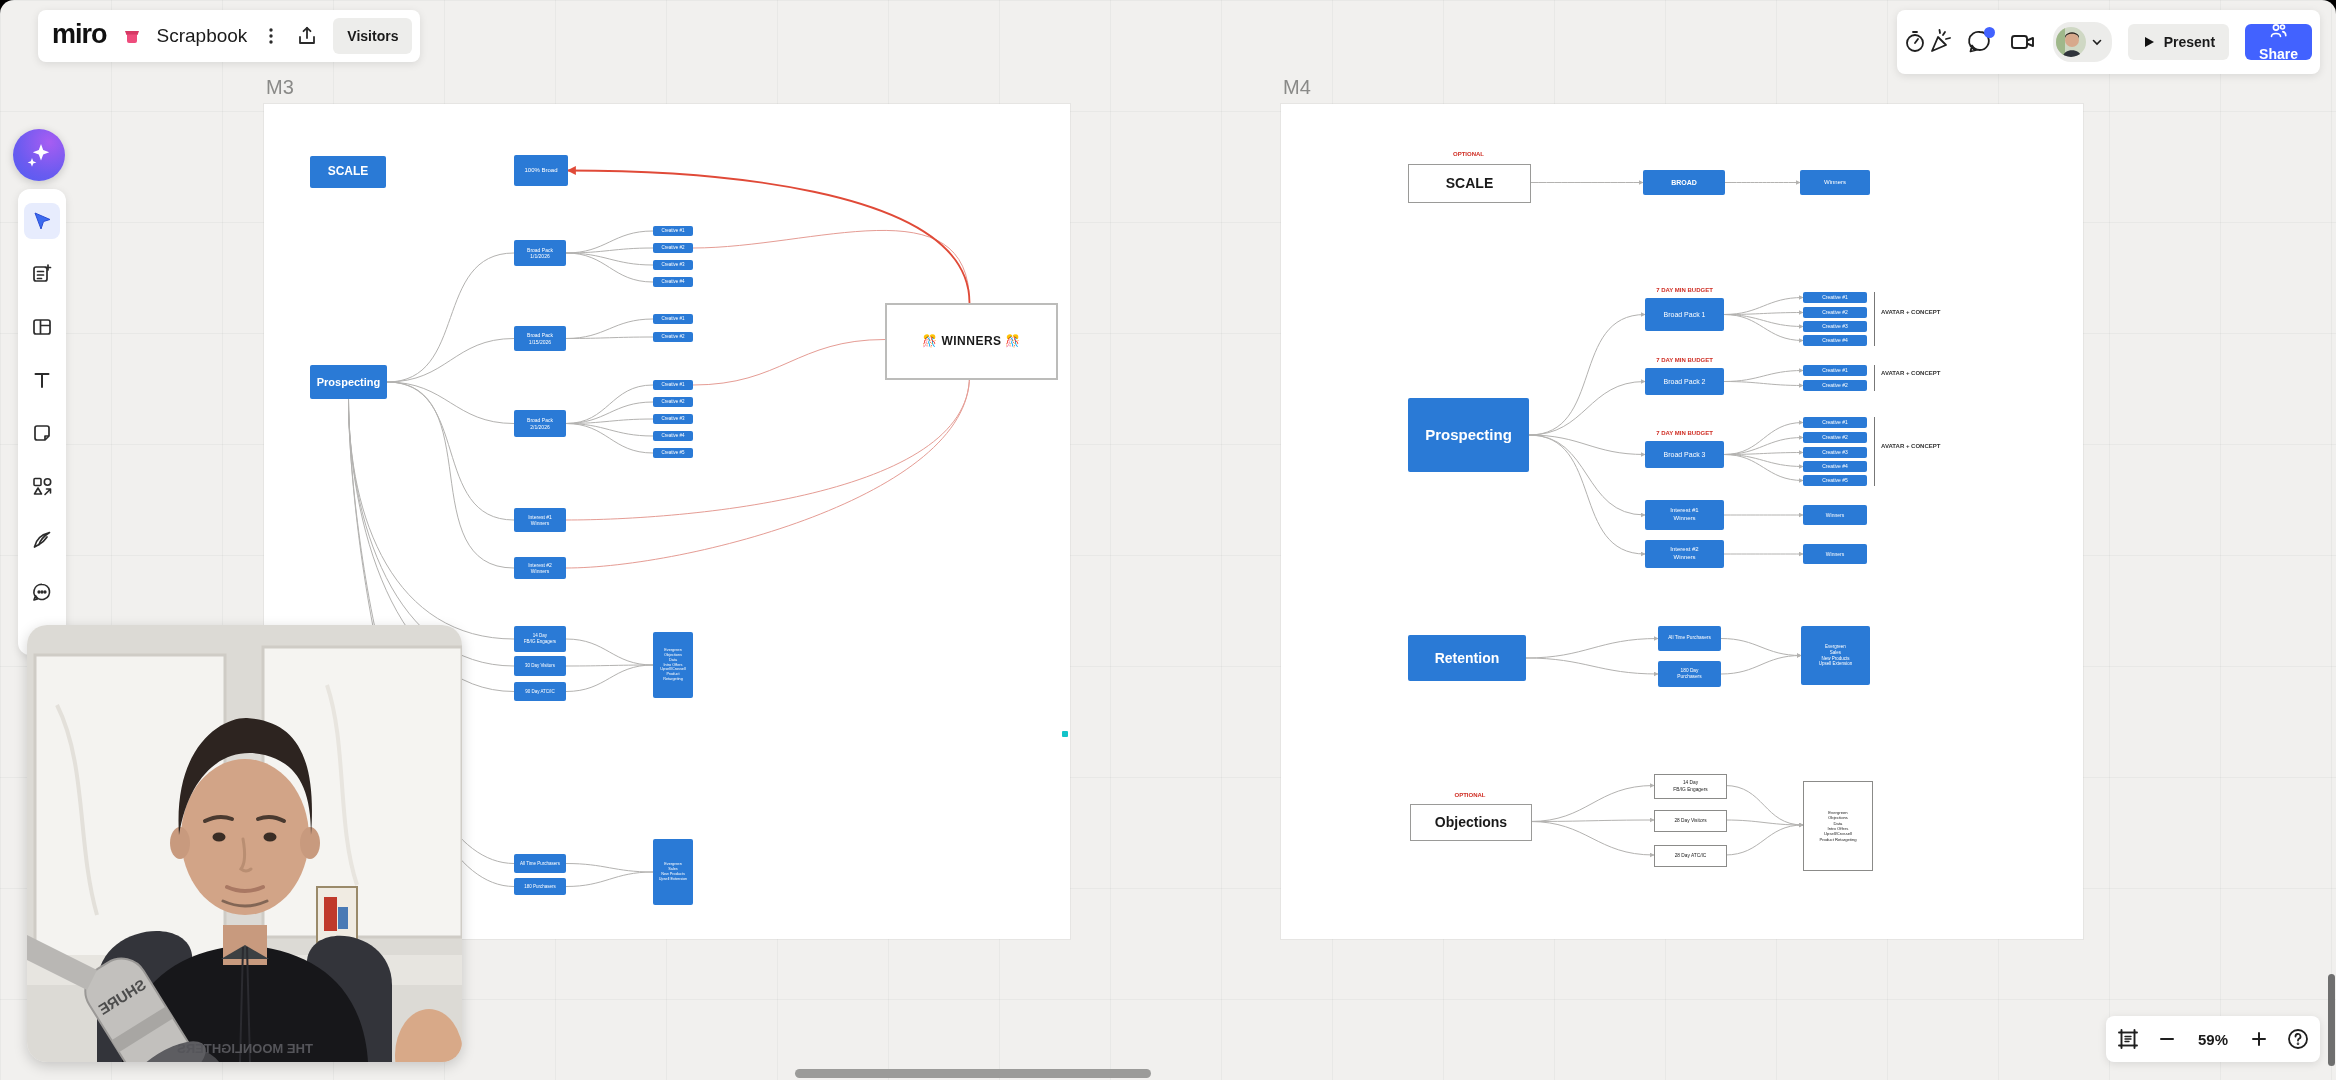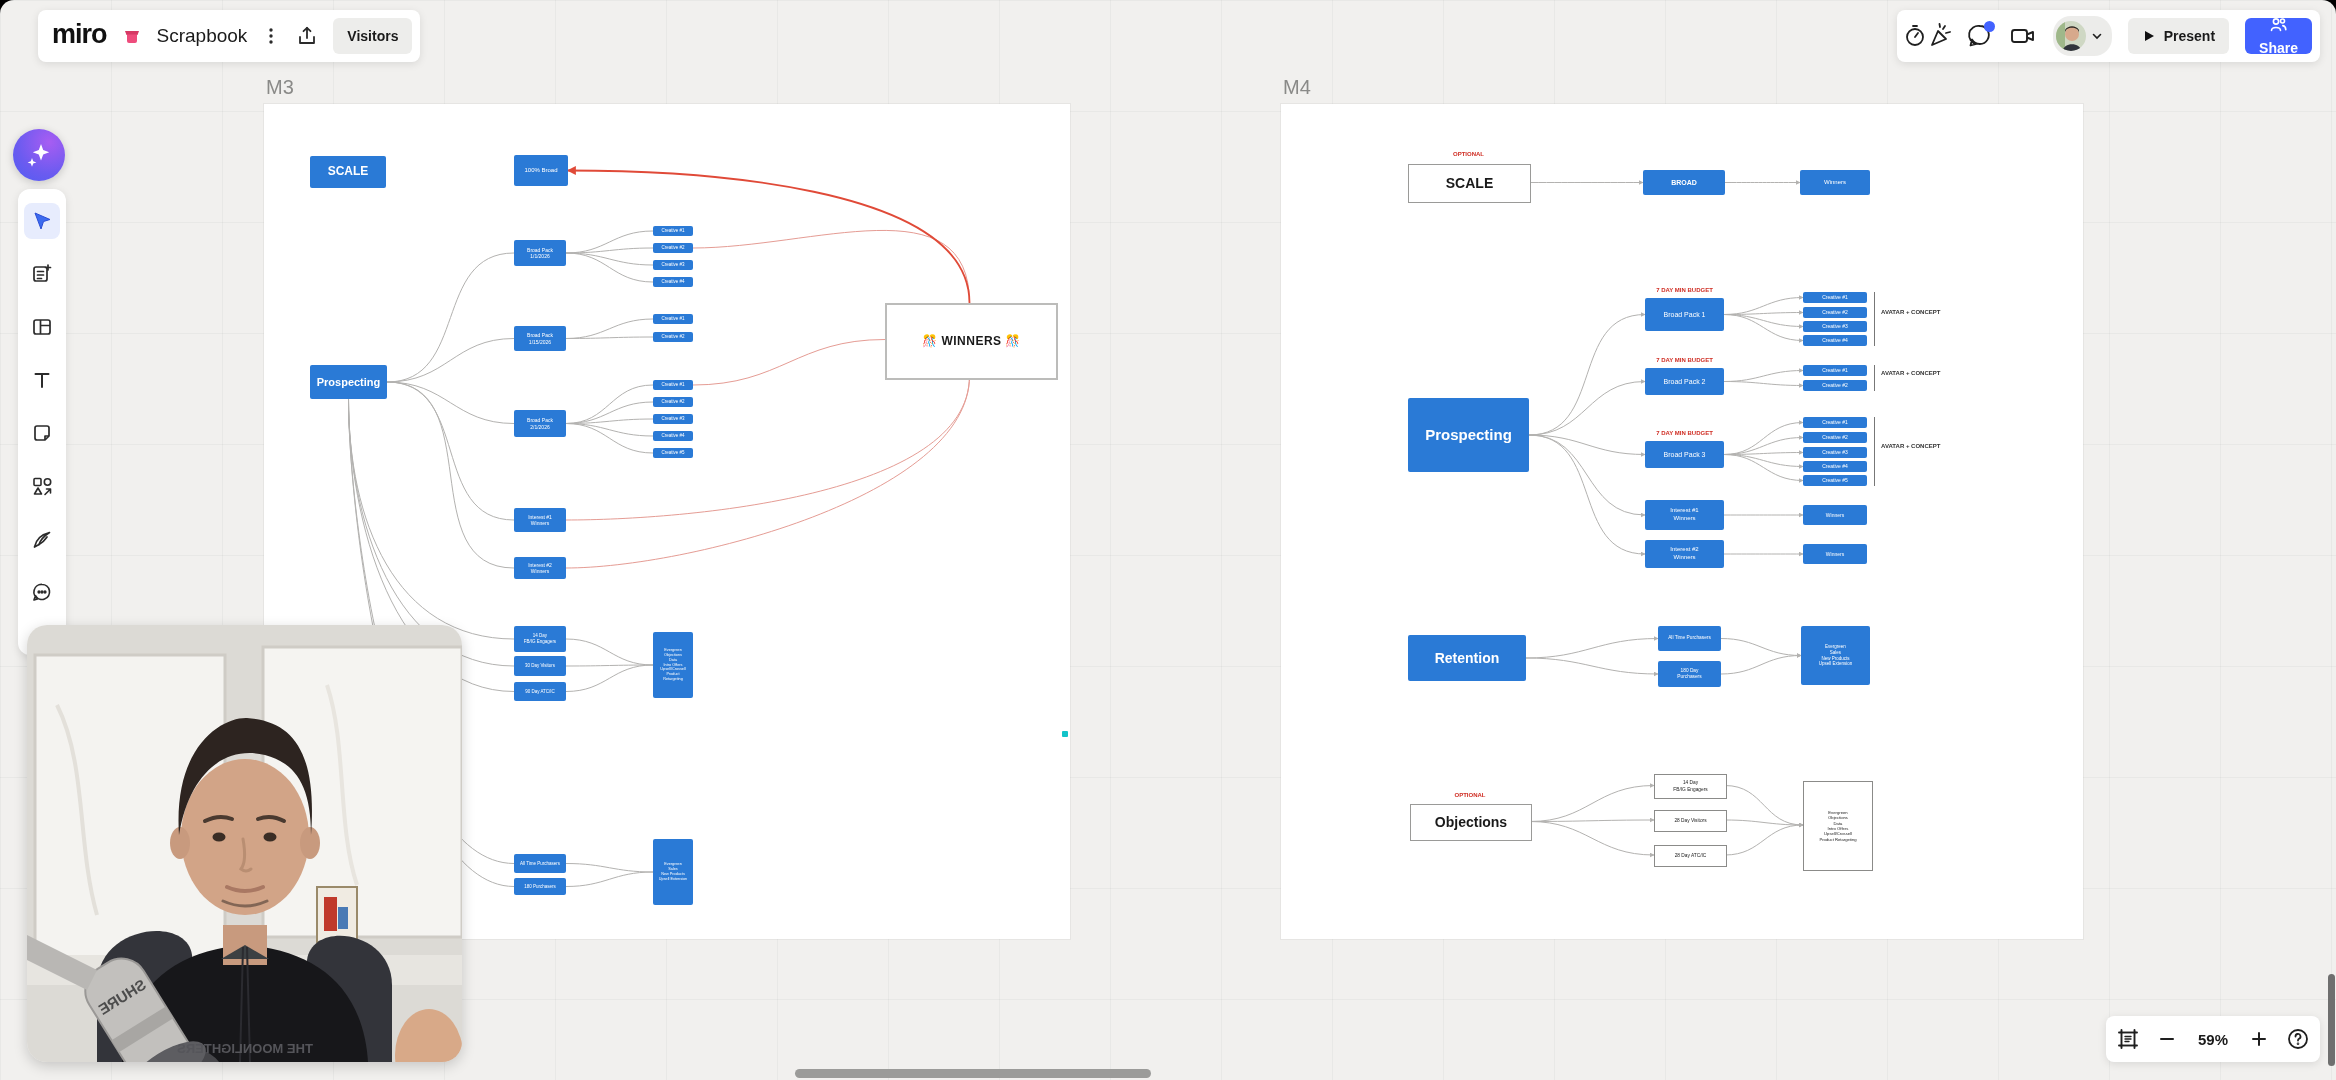--- a/index.html
+++ b/index.html
@@ -24,21 +24,21 @@
   .node.node-thin{background:#fff;color:#222;border:1px solid #8b8b89;border-radius:0;}
   .node.bold{font-weight:700;}
   .ann{position:absolute;line-height:1;}
   .ann-red{color:#cf2d23;font-weight:700;font-size:6px;text-align:center;}
   .ann-note{color:#333;font-weight:600;font-size:6px;white-space:nowrap;}
   .ann-bracket{border-left:1px solid #777;width:0;}
   
   .bar{position:absolute;background:#fff;border-radius:8px;box-shadow:0 2px 8px rgba(0,0,0,.10);
     display:flex;align-items:center;}
   .topbar-left{left:22px;top:10px;height:52px;padding:0 8px 0 14px;gap:14px;margin-left:16px;}
-  .topbar-right{right:16px;top:10px;height:52px;padding:0 8px;gap:16px;}
+  .topbar-right{right:16px;top:10px;height:64px;padding:0 8px;gap:16px;}
   .miro-logo{font-size:27px;font-weight:700;color:#111;letter-spacing:-1px;margin-top:-3px;}
   .board-title{font-size:19px;color:#1a1a1a;font-weight:500;}
   .pill-btn{display:flex;align-items:center;justify-content:center;gap:8px;border-radius:6px;
     font-size:14px;font-weight:700;color:#1a1a1a;background:#ededeb;height:36px;padding:0 14px;}
   .share-btn{background:#4262ff;color:#fff;}
   .avatar-pill{display:flex;align-items:center;gap:4px;background:#ececea;border-radius:18px;
     height:36px;padding:2px 8px 2px 3px;}
   .avatar{width:30px;height:30px;border-radius:50%;overflow:hidden;}
   .icon{display:flex;align-items:center;justify-content:center;}
   .icon svg{display:block;}

